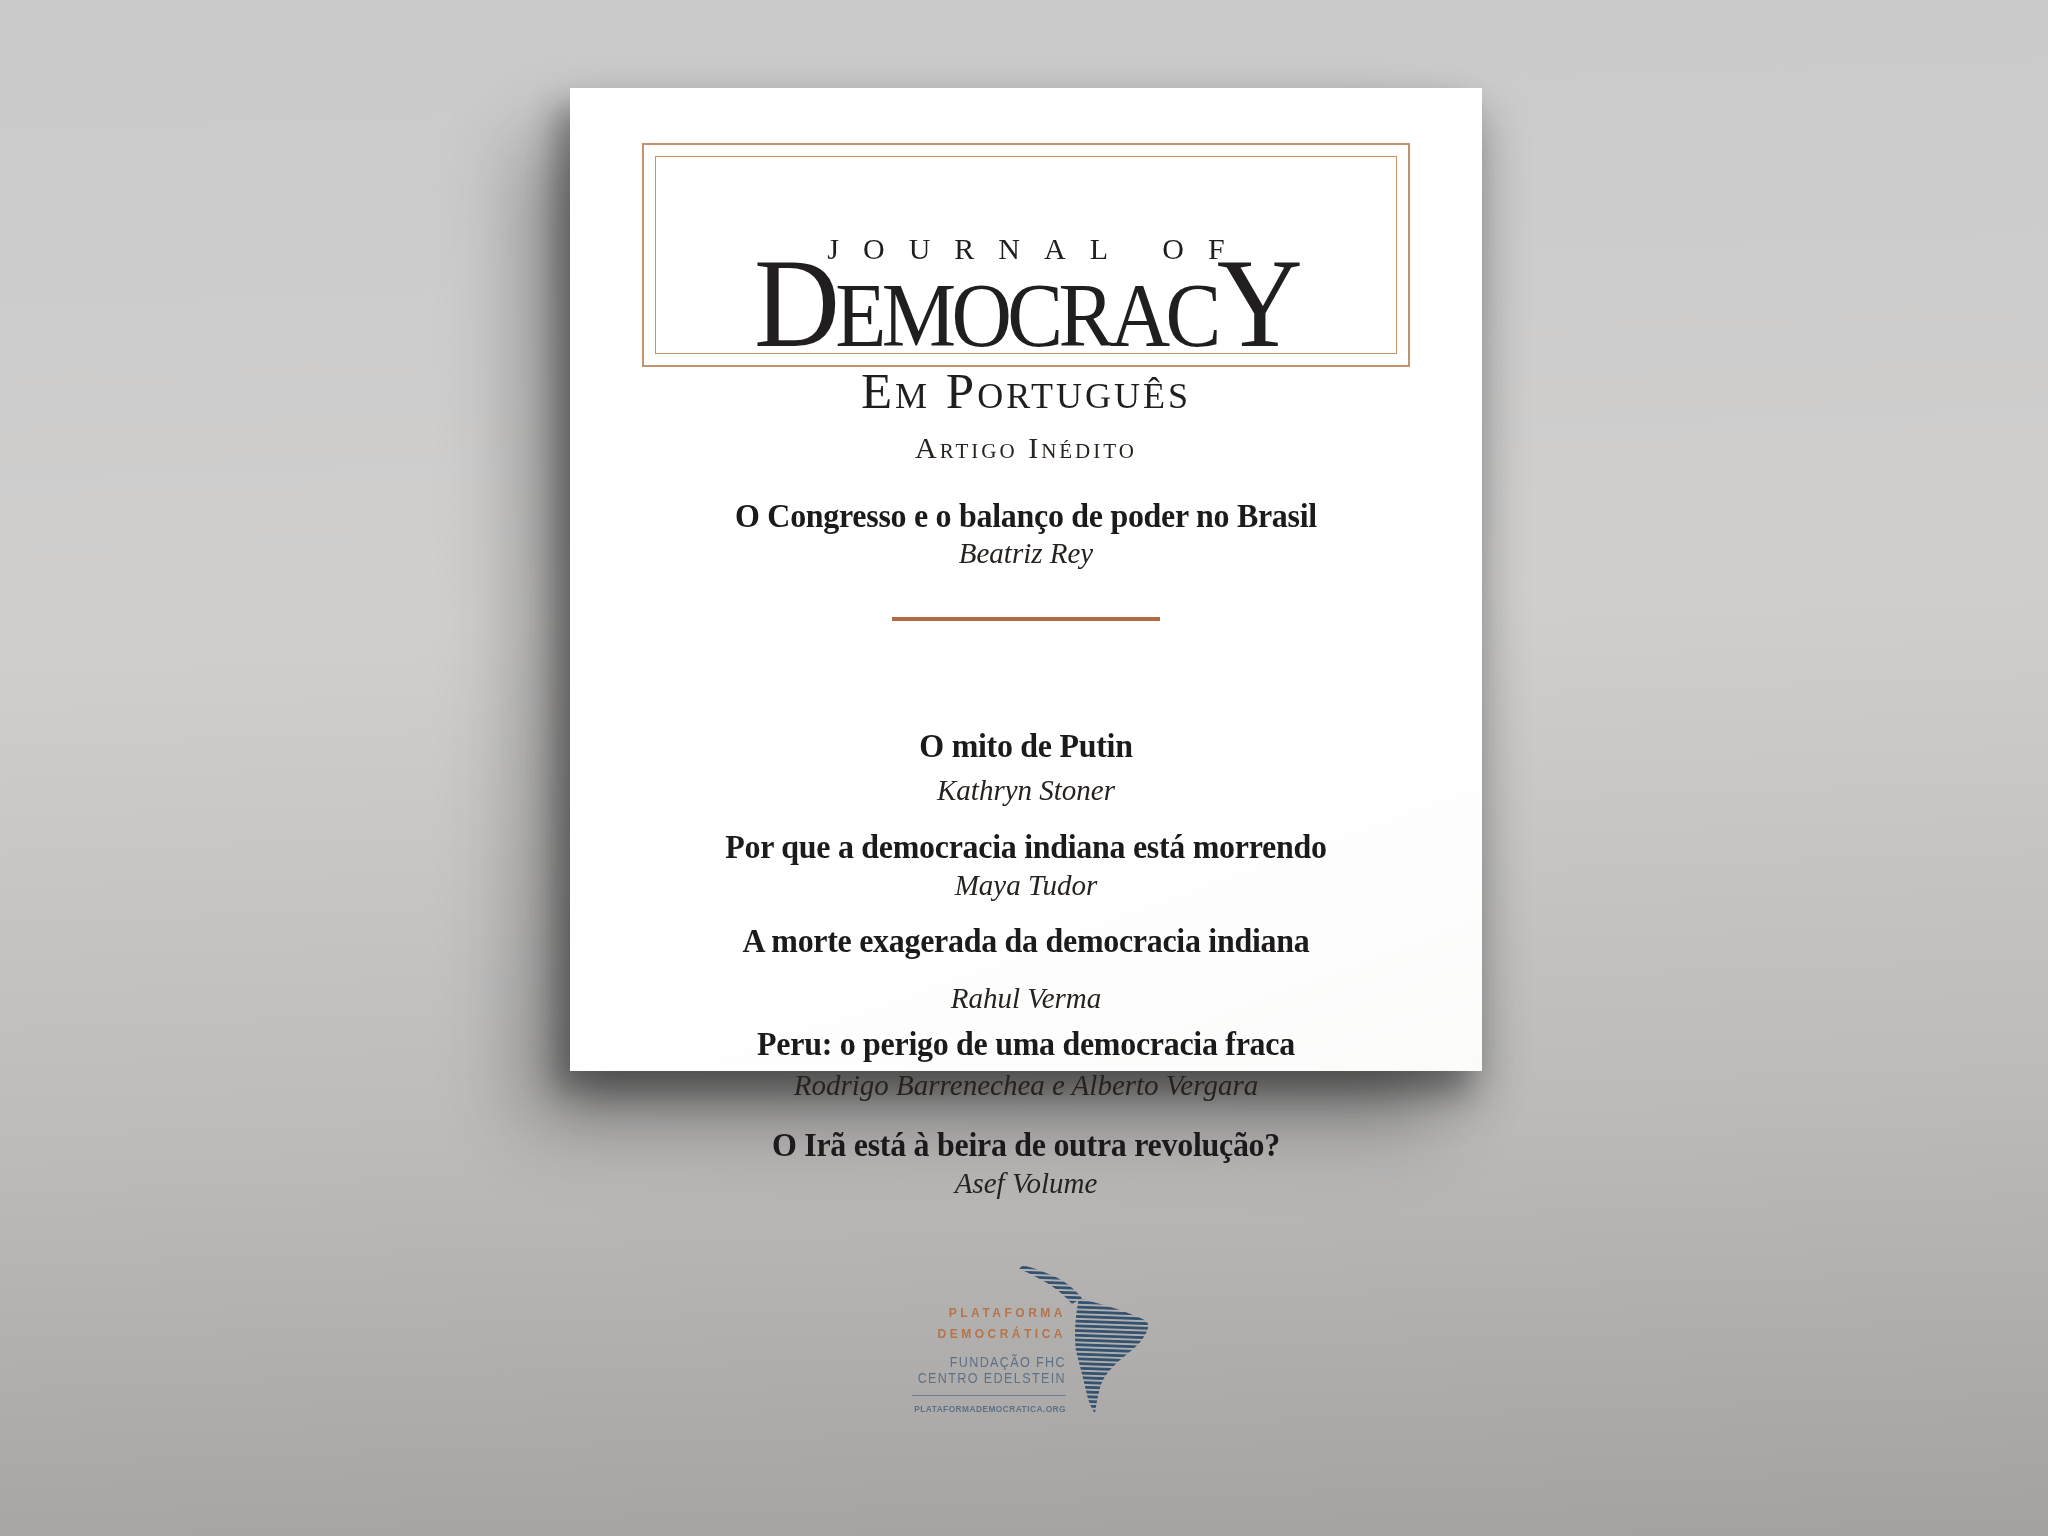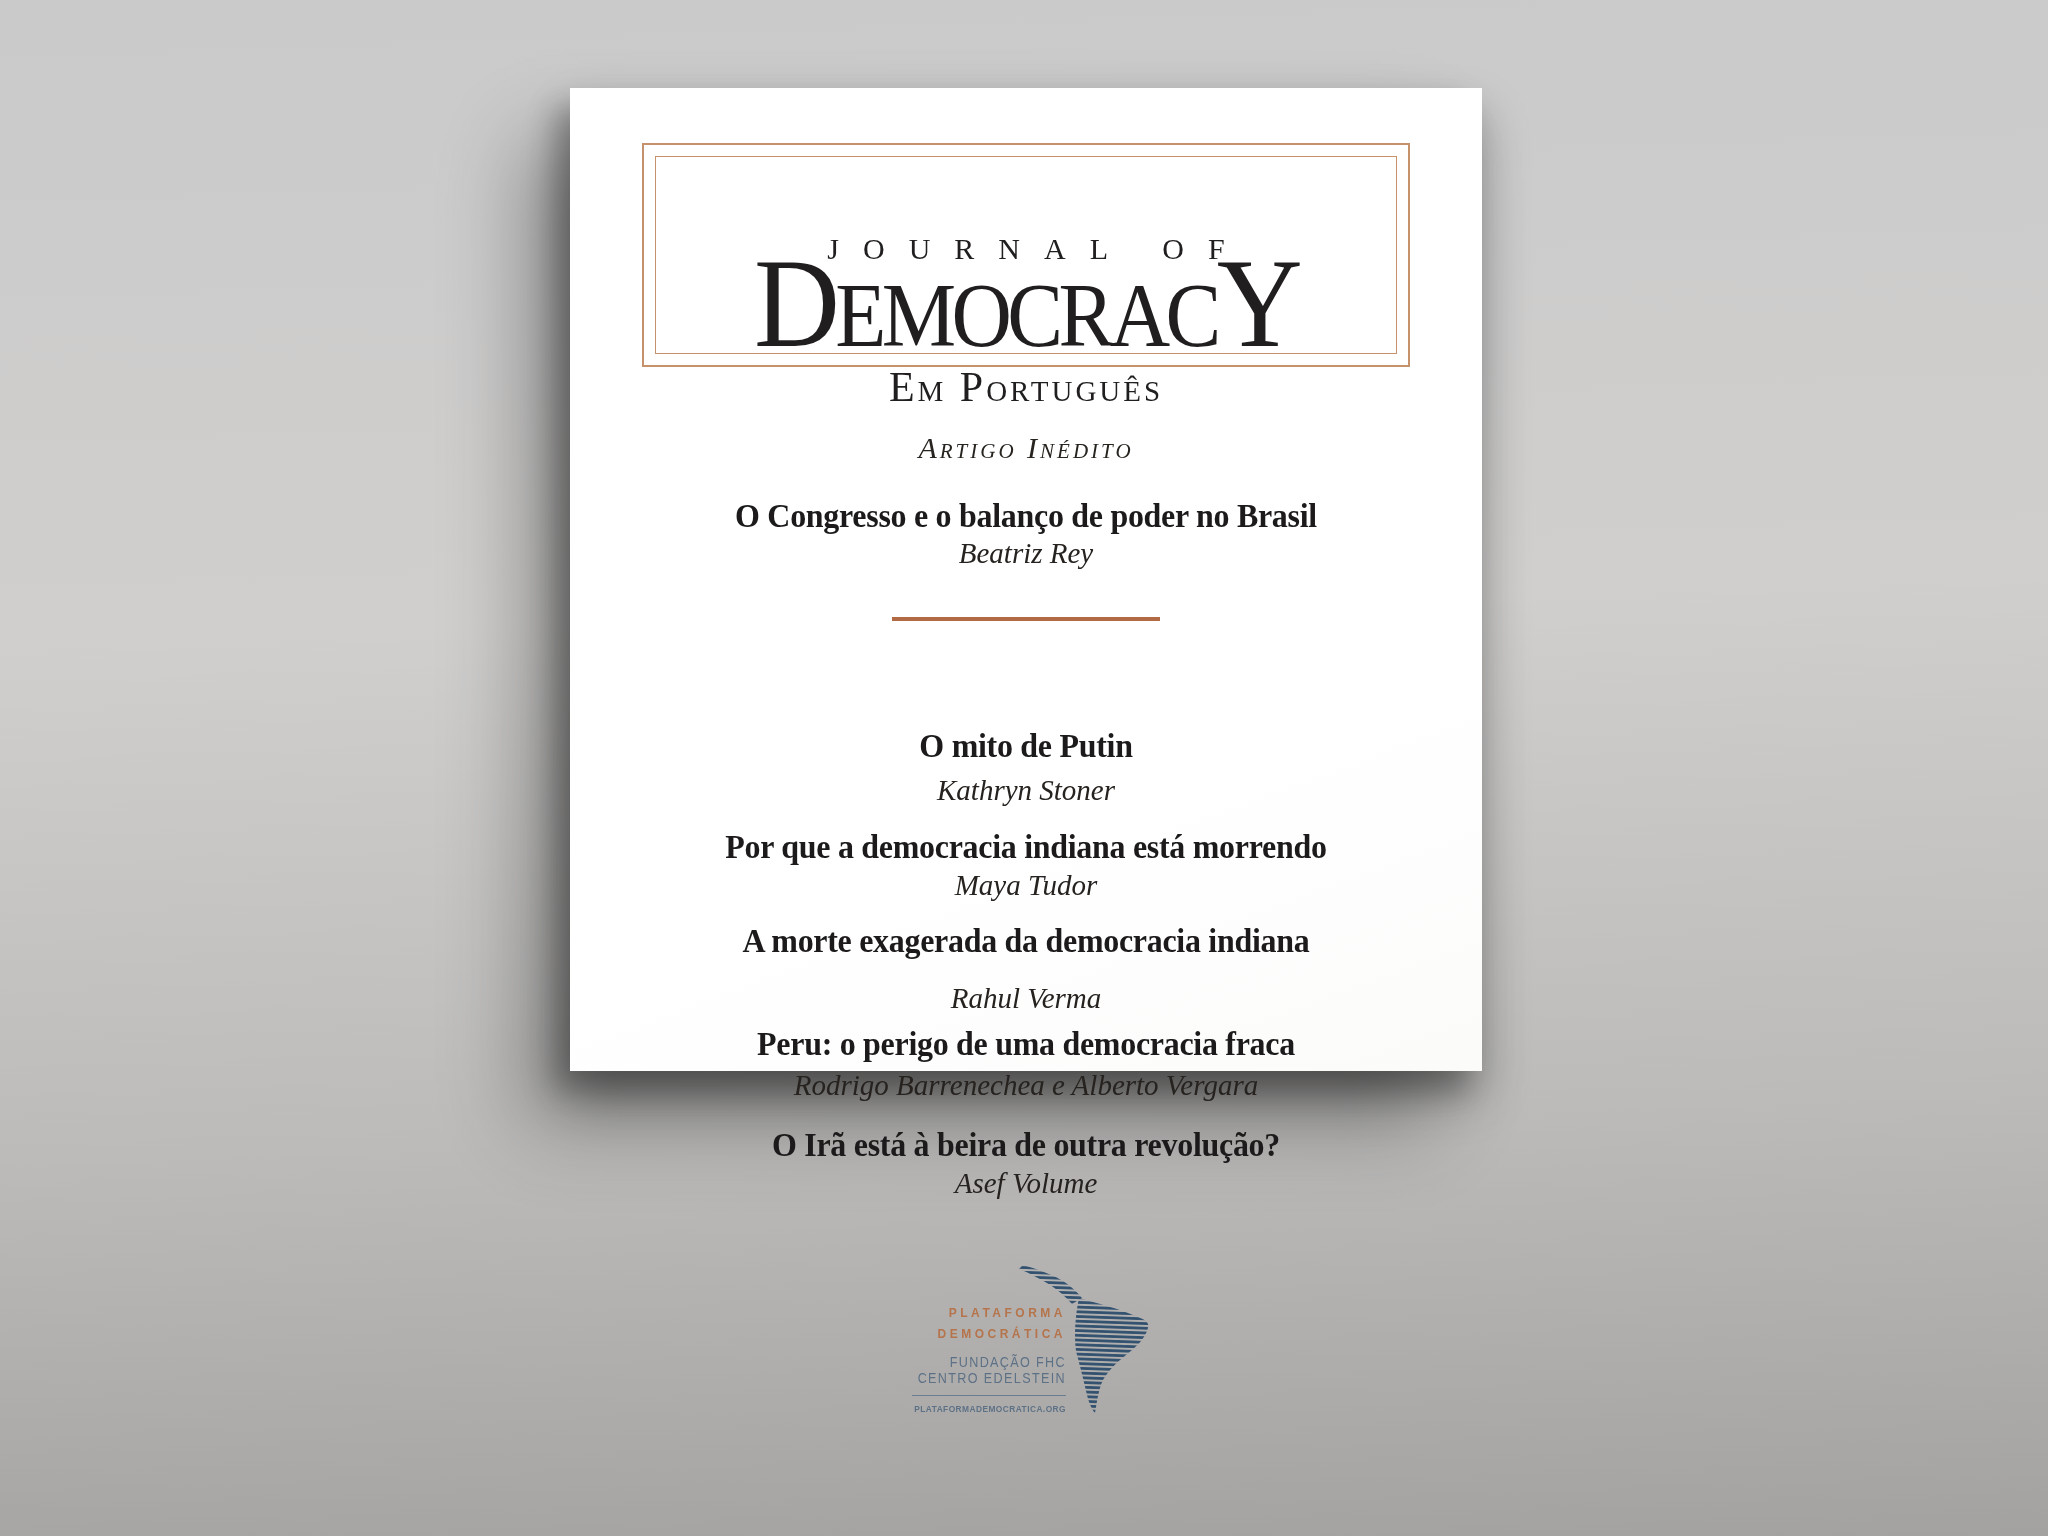--- a/index.html
+++ b/index.html
@@ -24,24 +24,24 @@
   }
   .cl{
     position:absolute;left:0;right:0;text-align:center;
     line-height:1;white-space:nowrap;color:#211e1f;
   }
   .journal{top:89px;font-size:30px;letter-spacing:24px;text-indent:24px;}
   .democracy{
     top:94px;font-size:128px;font-variant:small-caps;
     letter-spacing:-5px;transform:scaleX(.93);transform-origin:center;
   }
-  .emport{top:221px;font-size:42px;font-variant:small-caps;letter-spacing:3px;}
+  .emport{top:221px;font-size:51px;font-variant:small-caps;letter-spacing:3px;}
   .issue{top:290px;font-size:21px;font-style:italic;}
   .seclabel{font-size:30px;font-variant:small-caps;letter-spacing:3px;color:#27231f;}
-  .lbl-artigo{top:345px;font-style:italic;}
+  .lbl-artigo{top:345px;}
   .lbl-trad{top:580px;}
   .title{
     font-weight:bold;font-size:34px;color:#1d1a1b;
     transform:scaleX(.94);transform-origin:center;letter-spacing:-.3px;
   }
   .author{font-style:italic;font-size:29px;color:#26221f;}
   .t1{top:411px;} .au1{top:451px;}
   .t2{top:641px;} .au2{top:688px;}
   .t3{top:742px;} .au3{top:783px;}
   .t4{top:836px;} .au4{top:876px;margin-top:20px;}

